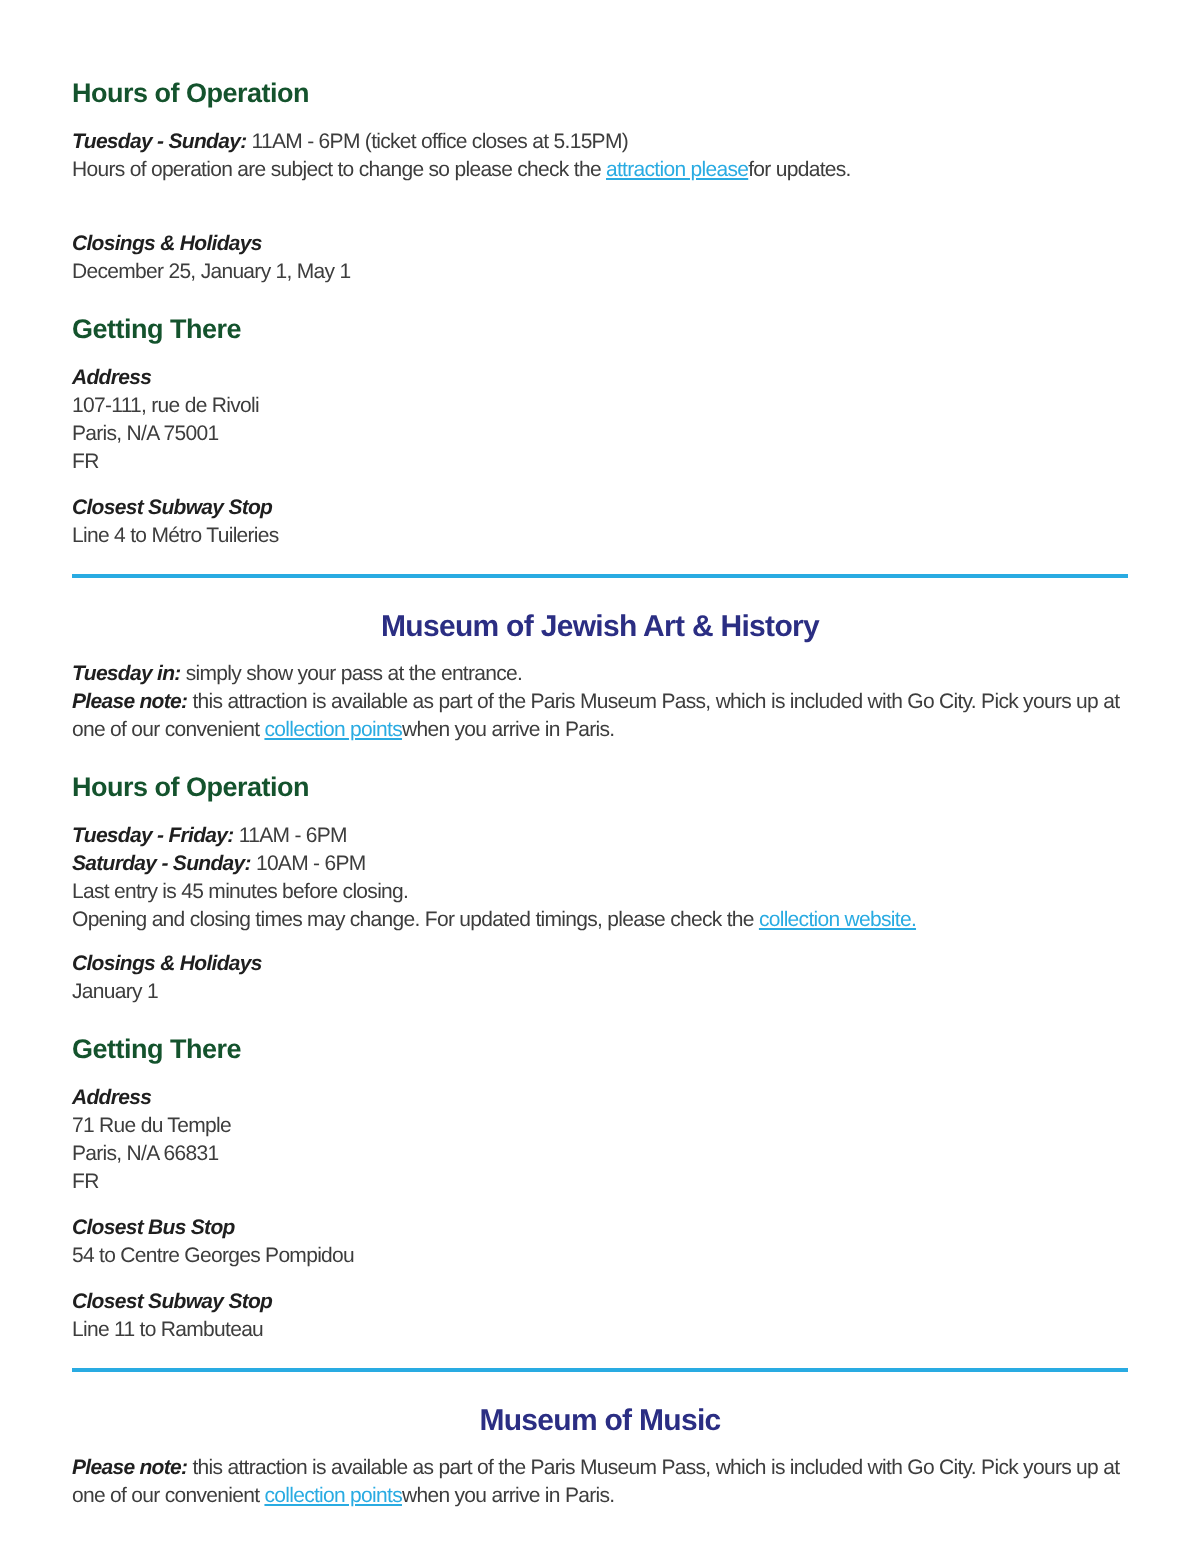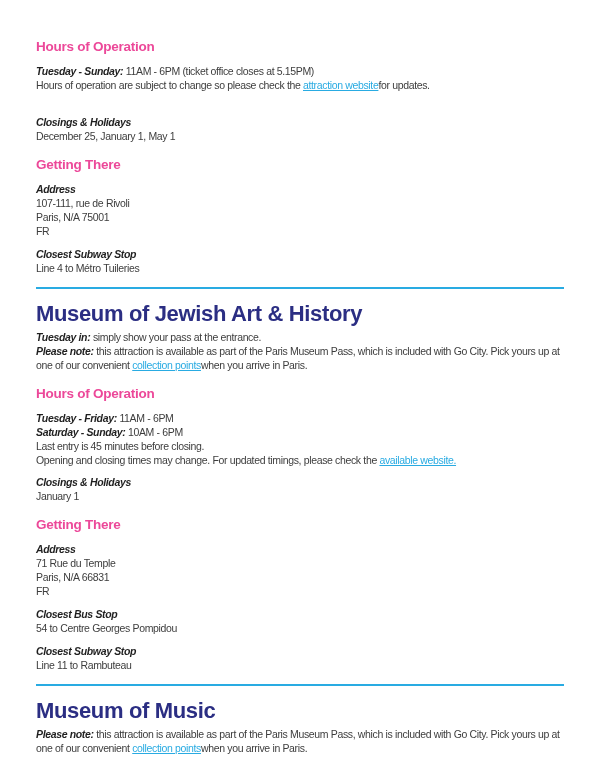--- a/index.html
+++ b/index.html
@@ -10,35 +10,36 @@
     background: #ffffff;
     padding: 39px 36px 20px 36px;
     overflow: hidden;
     font-family: "Liberation Sans", sans-serif;
     font-size: 10.5px;
     letter-spacing: -0.35px;
     line-height: 14px;
     color: #3d3d3d;
   }
   .sub-heading {
-    color: #ec4899;
+    color: #14532d;
     font-size: 13.5px;
     font-weight: 700;
     letter-spacing: -0.25px;
     line-height: 16px;
     margin: 14px 0 9px 0;
   }
   .sub-heading.first { margin-top: 0; }
   .museum-title {
     color: #2b2e83;
-    font-size: 22px;
+    font-size: 15px;
     font-weight: 700;
     letter-spacing: -0.35px;
     line-height: 23px;
     margin: 0 0 5px 0;
+    text-align: center;
   }
   .para { margin: 0 0 10px 0; }
   .para.gap-after { margin-bottom: 23px; }
   .para.tight { margin-bottom: 0; }
   .info-block { margin: 0 0 9px 0; }
   .info-block .line { display: block; }
   strong, .lbl { color: #1f1f1f; font-weight: 700; font-style: italic; }
   a.doc-link {
     color: #29abe2;
     text-decoration: underline;
@@ -53,21 +54,21 @@
 </style>
 </head>
 <body>
 
 <div class="page">
 
   <section>
     <h3 class="sub-heading first">Hours of Operation</h3>
 
     <p class="para gap-after"><span class="line"><strong>Tuesday - Sunday: </strong><span>11AM - 6PM (ticket office closes at 5.15PM)</span></span><br>
-      <span>Hours of operation are subject to change so please check the </span><a class="doc-link">attraction website</a><span>for updates.</span></p>
+      <span>Hours of operation are subject to change so please check the </span><a class="doc-link">attraction please</a><span>for updates.</span></p>
 
     <div class="info-block">
       <span class="line lbl">Closings &amp; Holidays</span>
       <span class="line">December 25, January 1, May 1</span>
     </div>
 
     <h3 class="sub-heading">Getting There</h3>
 
     <div class="info-block">
       <span class="line lbl">Address</span>
@@ -89,21 +90,21 @@
 
     <p class="para tight"><strong>Tuesday in: </strong><span>simply show your pass at the entrance.</span></p>
 
     <p class="para"><strong>Please note: </strong><span>this attraction is available as part of the Paris Museum Pass, which is included with Go City. Pick yours up at one of our convenient </span><a class="doc-link">collection points</a><span>when you arrive in Paris.</span></p>
 
     <h3 class="sub-heading">Hours of Operation</h3>
 
     <p class="para tight"><span class="line"><strong>Tuesday - Friday: </strong><span>11AM - 6PM</span></span><br>
       <span class="line"><strong>Saturday - Sunday: </strong><span>10AM - 6PM</span></span><br>
       <span>Last entry is 45 minutes before closing.</span><br>
-      <span>Opening and closing times may change. For updated timings, please check the </span><a class="doc-link">available website.</a></p>
+      <span>Opening and closing times may change. For updated timings, please check the </span><a class="doc-link">collection website.</a></p>
 
     <div class="info-block" style="margin-top:8px;">
       <span class="line lbl">Closings &amp; Holidays</span>
       <span class="line">January 1</span>
     </div>
 
     <h3 class="sub-heading">Getting There</h3>
 
     <div class="info-block">
       <span class="line lbl">Address</span>

